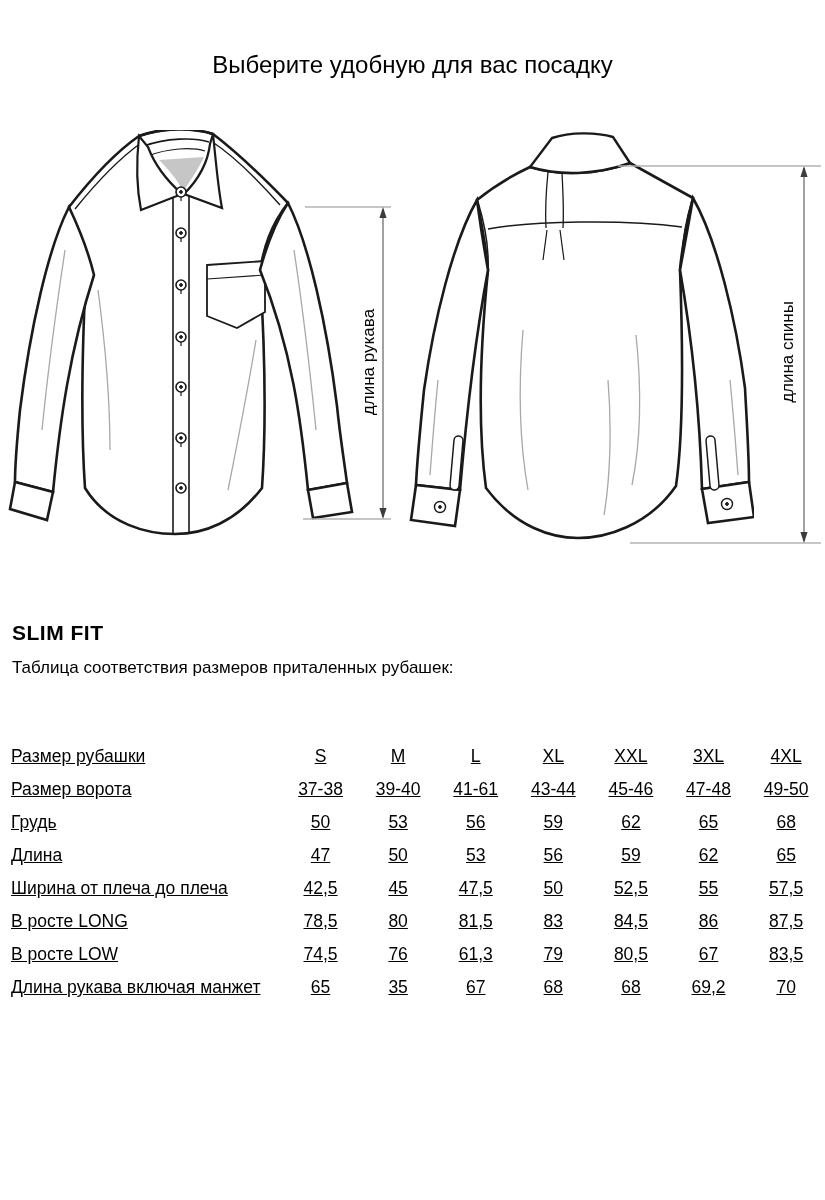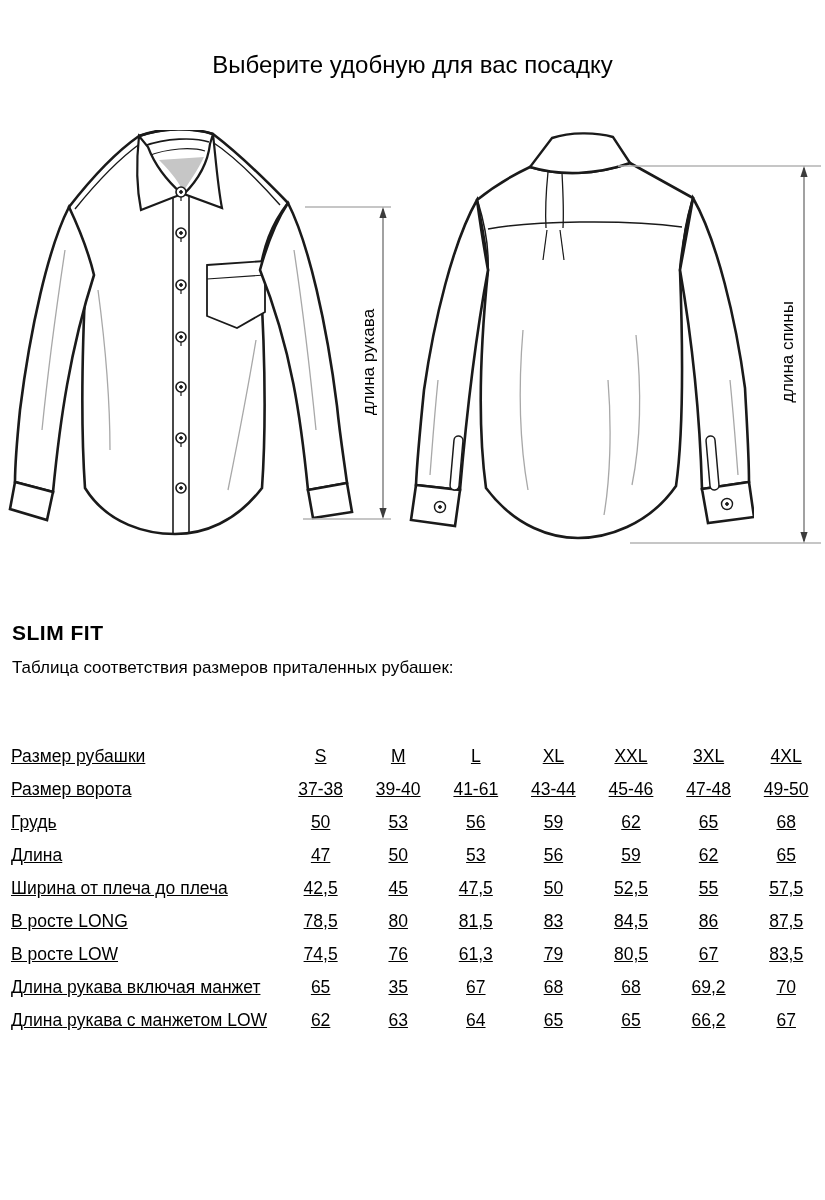--- a/index.html
+++ b/index.html
@@ -249,26 +249,16 @@
         <tr>
           <td class="row-label">Длина рукава включая манжет</td>
           <td class="cell">65</td>
           <td class="cell">35</td>
           <td class="cell">67</td>
           <td class="cell">68</td>
           <td class="cell">68</td>
           <td class="cell">69,2</td>
           <td class="cell">70</td>
         </tr>
-        <tr>
-          <td class="row-label">Длина рукава с манжетом LOW</td>
-          <td class="cell">62</td>
-          <td class="cell">63</td>
-          <td class="cell">64</td>
-          <td class="cell">65</td>
-          <td class="cell">65</td>
-          <td class="cell">66,2</td>
-          <td class="cell">67</td>
-        </tr>
       </tbody>
   </table>
 
 </div>
 
 </body></html>

